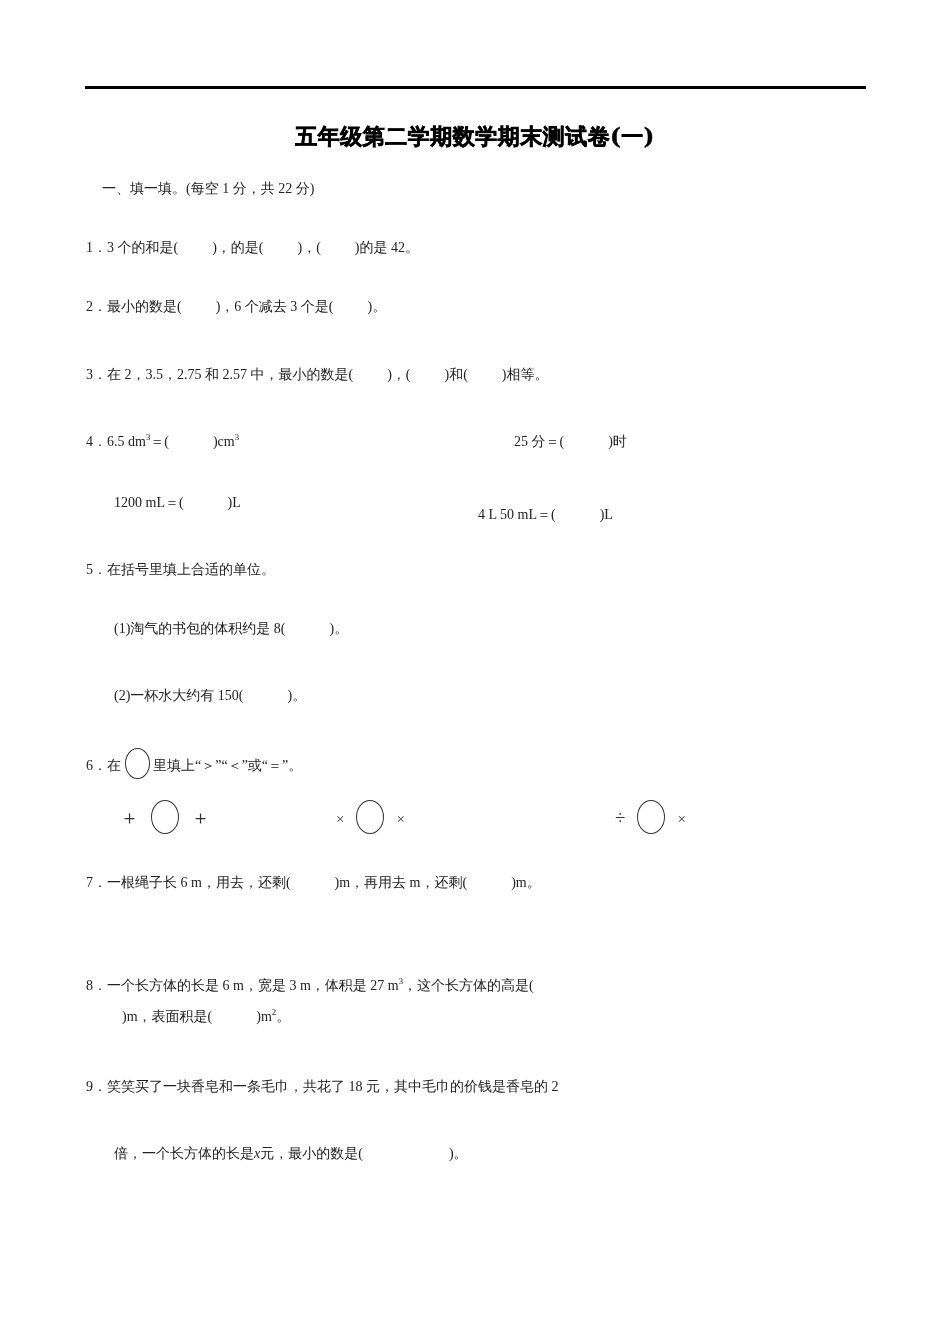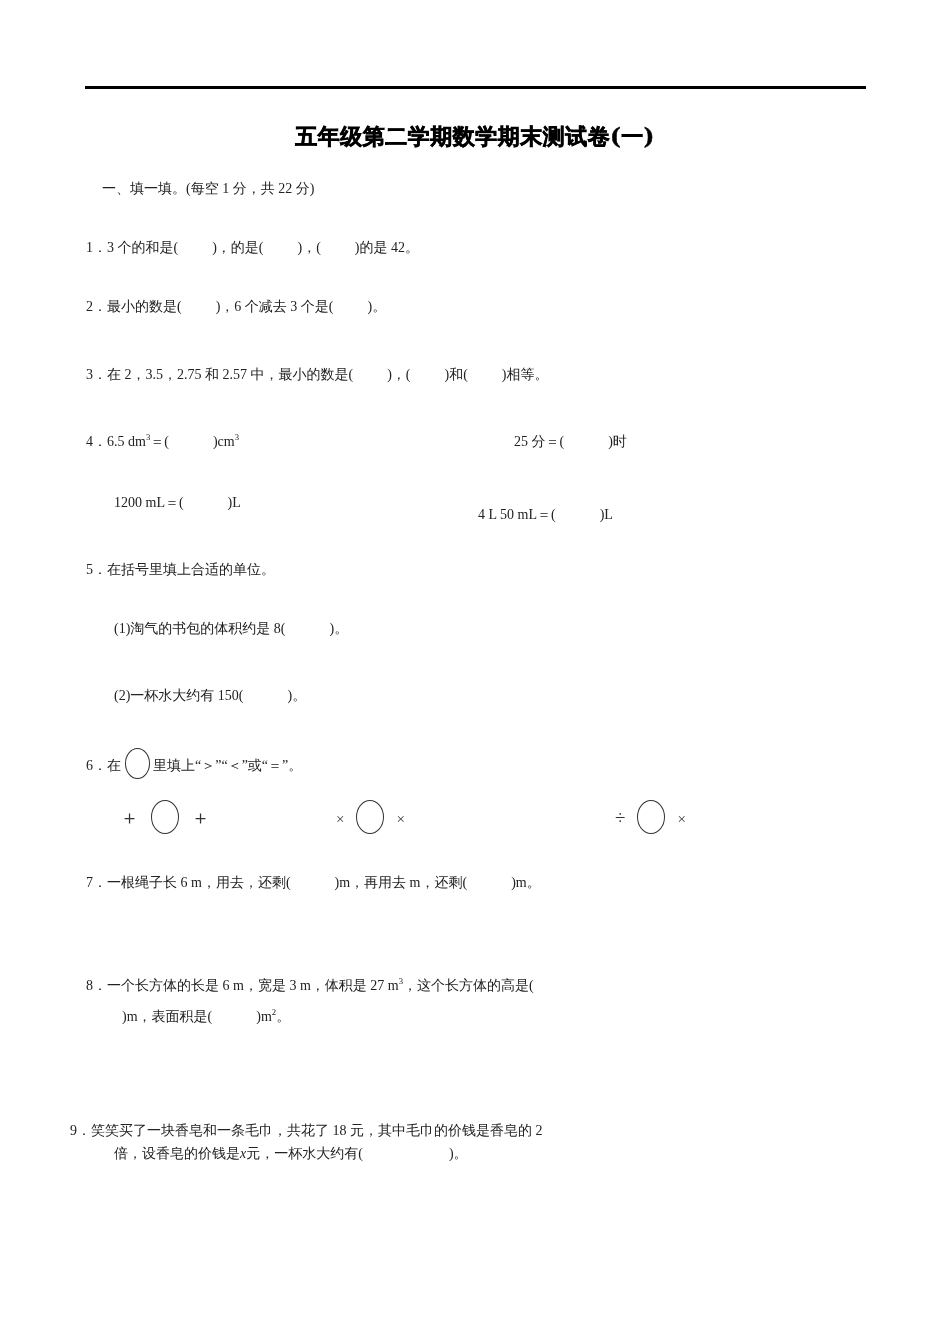--- a/index.html
+++ b/index.html
@@ -75,21 +75,21 @@
   .q3  { left: 86px;  top: 368px; }
   .q4a { left: 86px;  top: 435px; }
   .q4b { left: 114px; top: 496px; }
   .q5  { left: 86px;  top: 563px; }
   .q5a { left: 114px; top: 622px; }
   .q5b { left: 114px; top: 689px; }
   .q6  { left: 86px;  top: 748px; }
   .q7  { left: 86px;  top: 876px; }
   .q8a { left: 86px;  top: 943px; margin-top: 36px; }
   .q8b { left: 114px; top: 1010px; margin-left: 8px; }
-  .q9a { left: 70px;  top: 1080px; margin-top: 44px; }
+  .q9a { left: 86px;  top: 1080px; }
   .q9b { left: 114px; top: 1147px; }
   .q4a-right { left: 478px; top: 435px; margin-left: 36px; }
   .q4b-right { left: 478px; top: 508px; }
 
   
   .gap-sm { display: inline-block; width: 34px; }
   .gap-md { display: inline-block; width: 44px; }
   .gap-lg { display: inline-block; width: 86px; }
 
   sup {
@@ -179,15 +179,15 @@
   <div class="op-slot grp-c"><span class="opsign">÷</span><span class="circ-big"></span><span class="opsign small">×</span></div>
 
   <div class="blk cn q7"><span>7．</span><span>一根绳子长 6 m，用去，还剩(</span><span class="gap-md"></span><span>)m，再用去  m，还剩(</span><span class="gap-md"></span><span>)m。</span></div>
 
   <div class="blk cn q8a"><span>8．</span><span>一个长方体的长是 6 m，宽是 3 m，体积是 27 m</span><sup>3</sup><span>，这个长方体的高是(</span></div>
 
   <div class="blk cn q8b"><span>)m，表面积是(</span><span class="gap-md"></span><span>)m</span><sup>2</sup><span>。</span></div>
 
   <div class="blk cn q9a"><span>9．</span><span>笑笑买了一块香皂和一条毛巾，共花了 18 元，其中毛巾的价钱是香皂的 2</span></div>
 
-  <div class="blk cn q9b"><span>倍，设香皂的价钱是</span><span class="ital">x</span><span>元，一杯水大约有(</span><span class="gap-lg"></span><span>)。</span></div>
+  <div class="blk cn q9b"><span>倍，一个长方体的长是</span><span class="ital">x</span><span>元，最小的数是(</span><span class="gap-lg"></span><span>)。</span></div>
 
 </div>
 
 </body></html>

